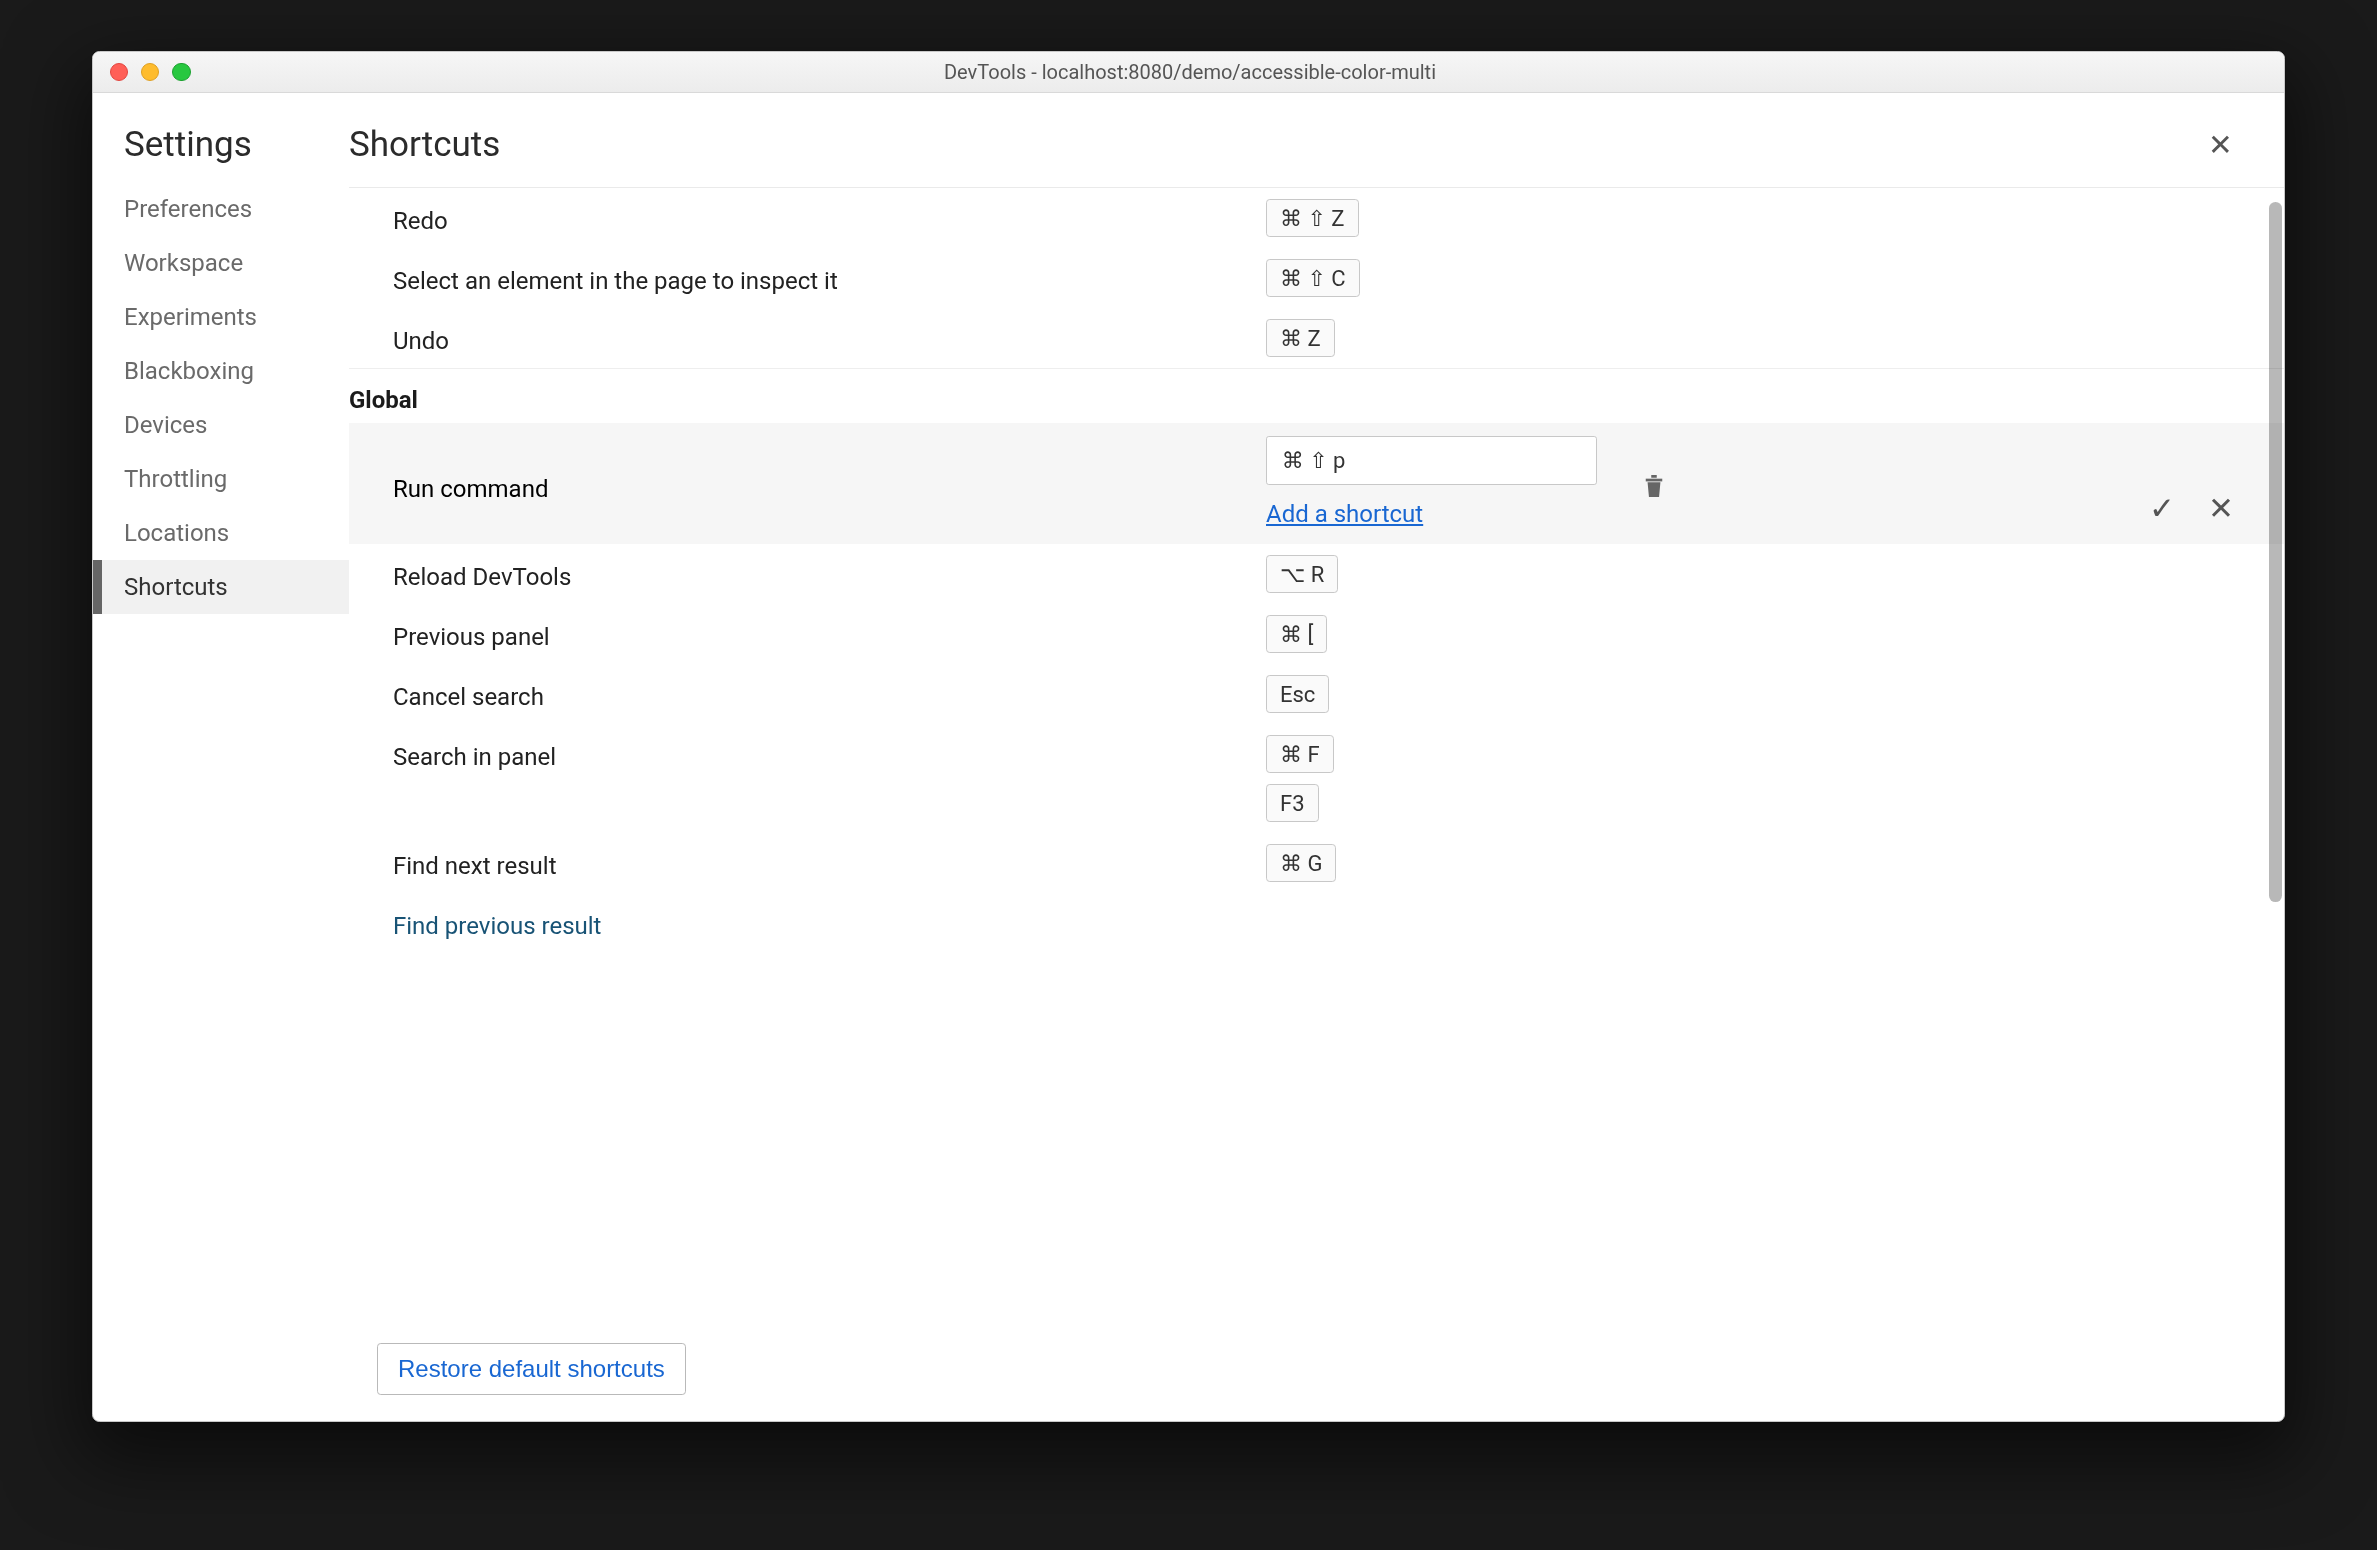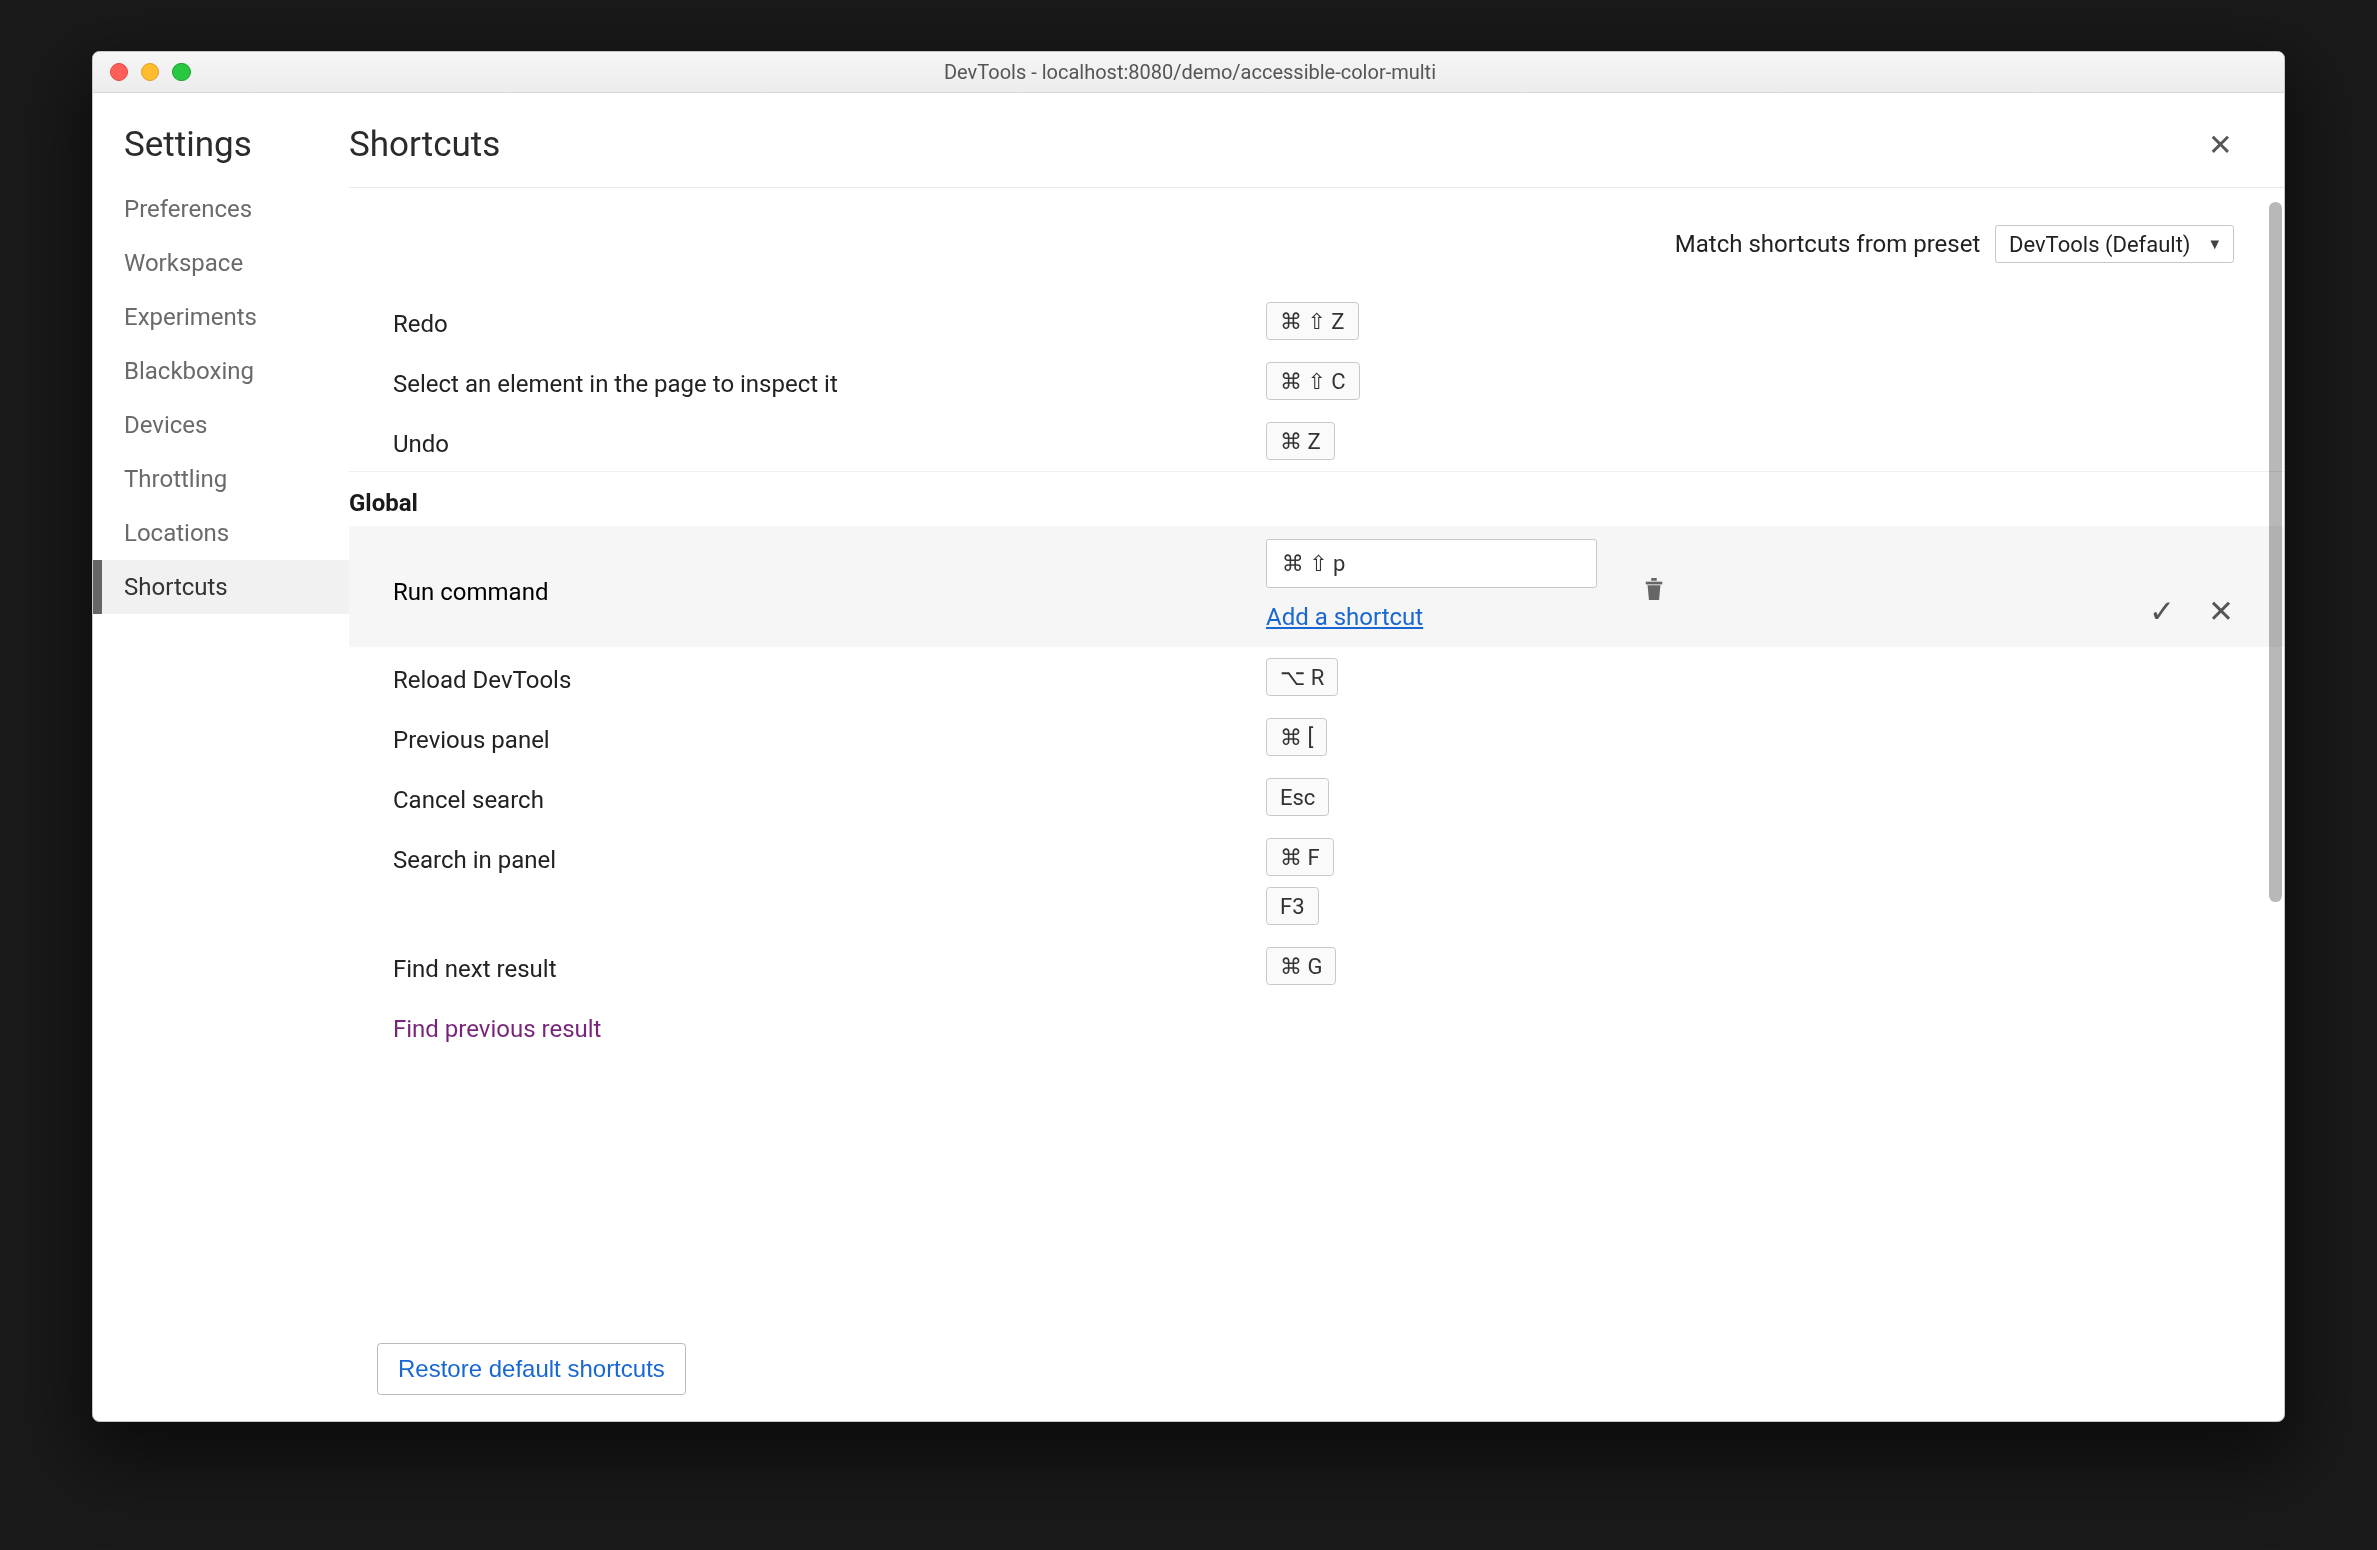--- a/index.html
+++ b/index.html
@@ -282,21 +282,21 @@
     height: 700px;
     background: rgba(0,0,0,0.28);
     border-radius: 6.4px;
   }
 
   .cutoff-row {
     display:flex;
     align-items:flex-start;
     padding: 11px 50px 0 44px;
     font-size:24px;
-    color:#701a75;
+    color:#0c4a6e;
     opacity: 0.95;
   }
   .cutoff-row .label { flex: 0 0 873px; padding-top:7.4px; }
 </style>
 </head>
 <body>
 
 <div class="stage" style="transform: scale(1);">
   <div class="macwin">
 
@@ -323,27 +323,20 @@
             <div class="side-item active">Shortcuts</div>
           </div>
       </div>
 
       <div class="main">
         <div class="main-header">
           <div class="page-title">Shortcuts</div>
           <div class="close-x">✕</div>
         </div>
 
-        <div class="preset-row">
-          <span>Match shortcuts from preset</span>
-          <div class="select-wrap">
-            <span>DevTools (Default)</span>
-            <span class="caret">▼</span>
-          </div>
-        </div>
 
         <div class="shortcut-list" id="shortcut-list">
 
         <div class="row">
               <div class="label">Redo</div>
               <div class="keys-col">
                 <span class="key-badge">⌘ ⇧ Z</span>
               </div>
               <div class="actions-col"></div>
             </div>

